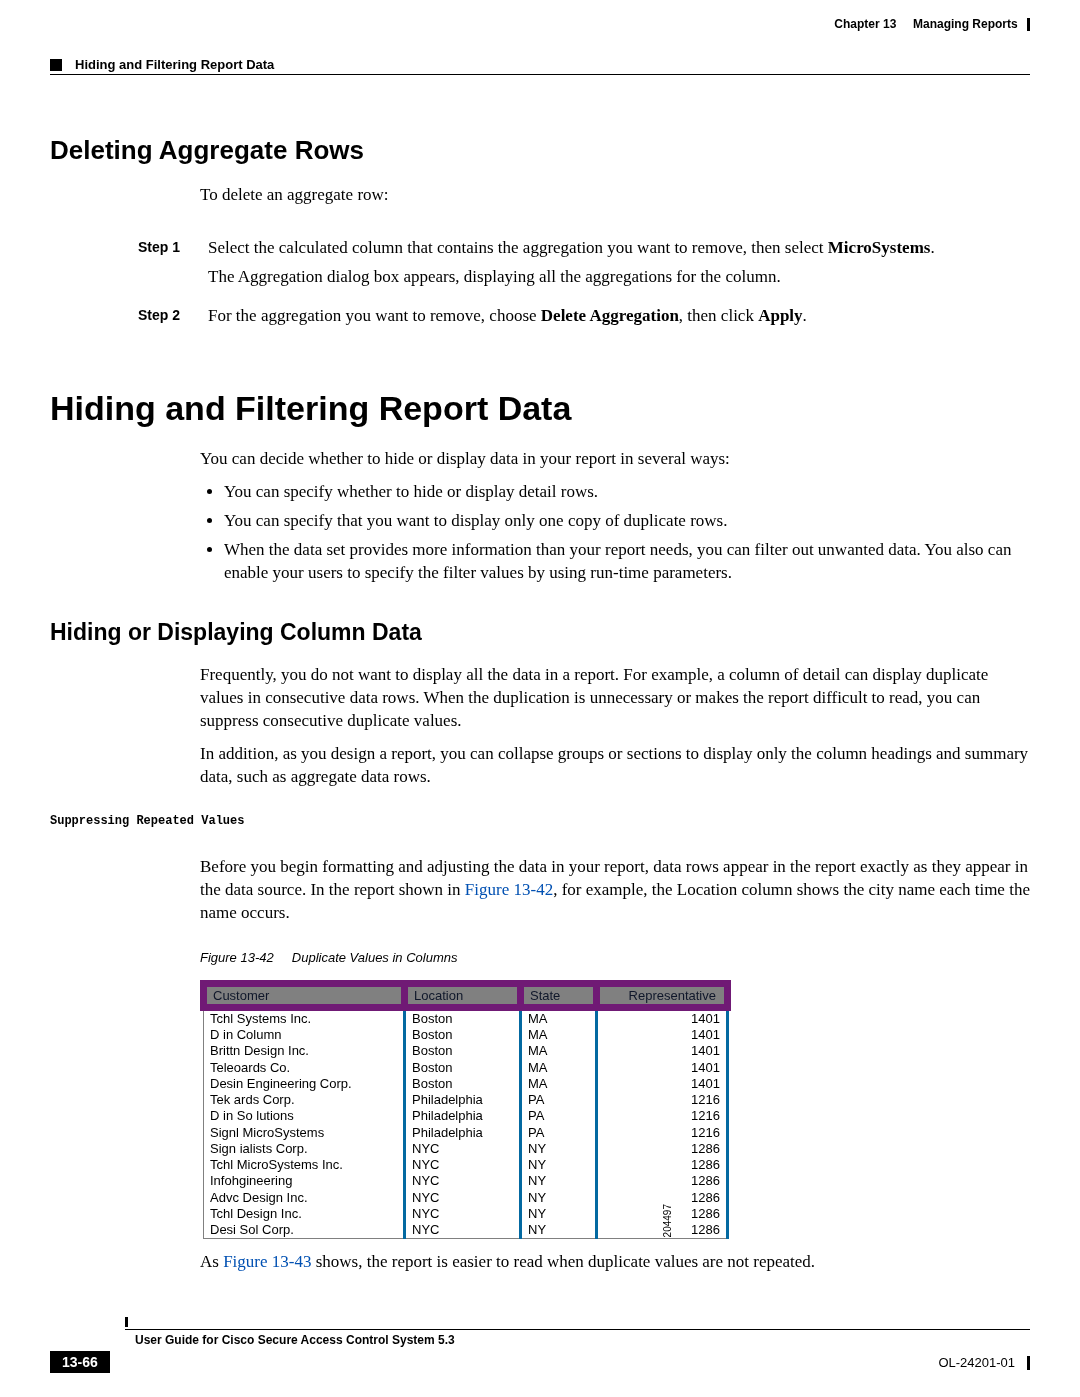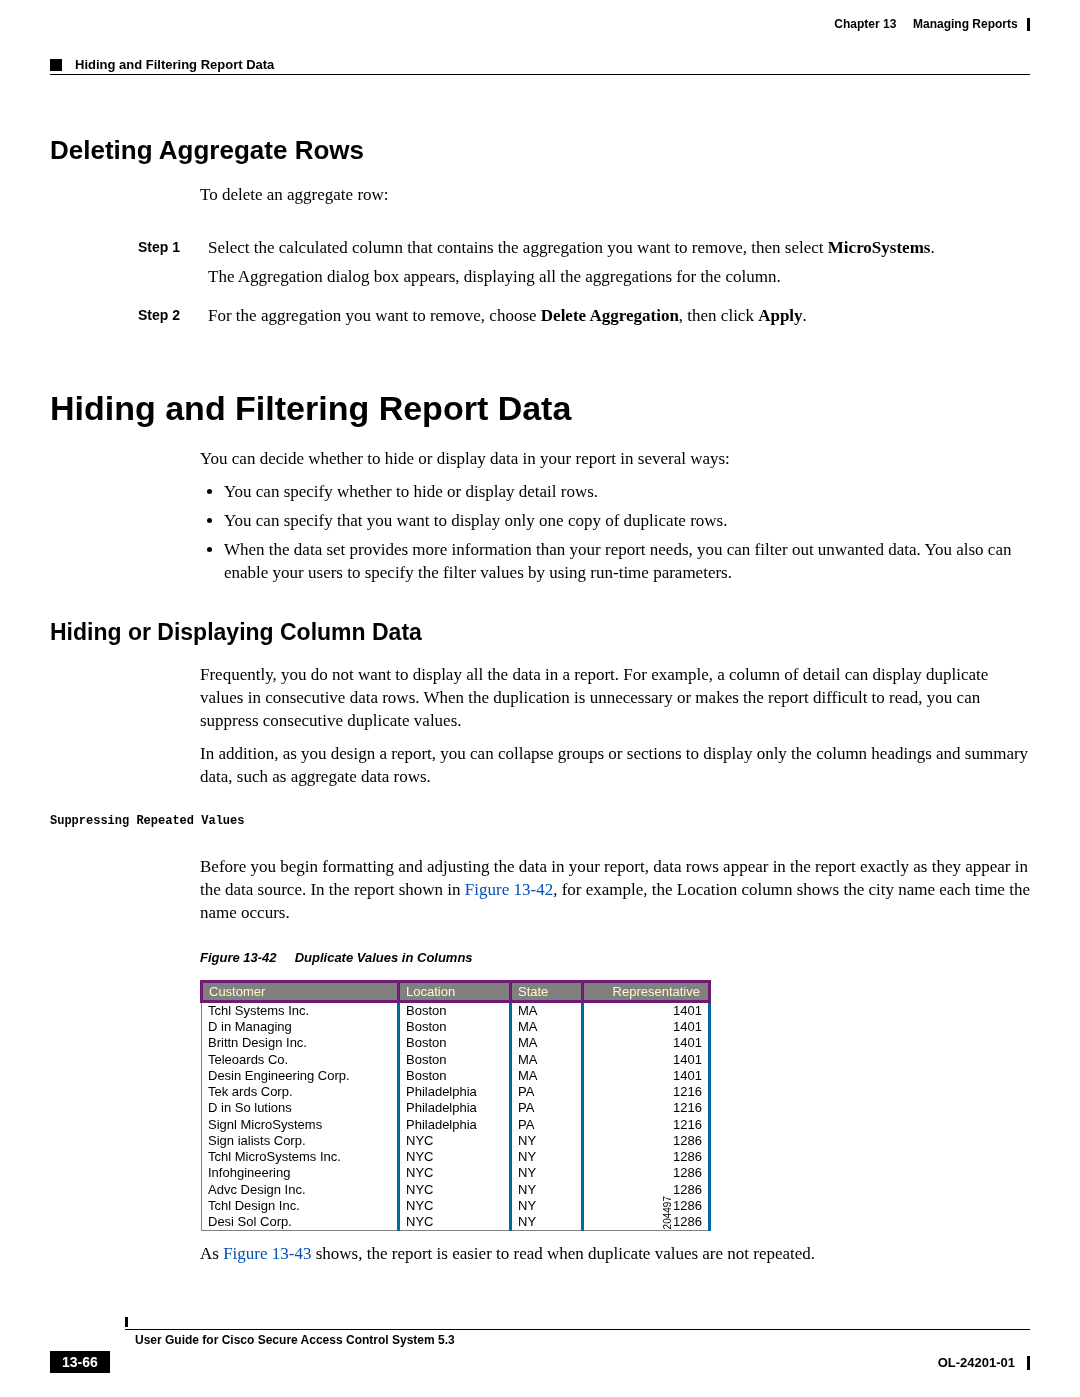--- a/index.html
+++ b/index.html
@@ -106,38 +106,38 @@
   .step-text p { margin: 0 0 6px 0; }
   .bullets {
     margin: 6px 0 0 0;
     padding-left: 24px;
   }
   .bullets li { margin-bottom: 6px; }
   .figure-caption {
     font-family: Arial, Helvetica, sans-serif;
     font-size: 13px;
     font-style: italic;
-    font-weight: bold;
+    font-weight: normal;
     margin-left: 150px;
     margin-bottom: 15px;
   }
   .link { color: #0050b2; }
   .data-table {
     margin-left: 150px;
     border-collapse: collapse;
     font-family: Tahoma, Arial, sans-serif;
     font-size: 13px;
   }
   .data-table th {
     background: #808080;
-    color: #fef9c3;
+    color: #0f172a;
     font-weight: normal;
     text-align: left;
     padding: 1px 8px 1px 6px;
-    border: 3px solid #701a75;
+    border: 7px solid #701a75;
   }
   .data-table th:last-child { text-align: right; }
   .data-table td {
     padding: 0 6px;
     border-left: 1px solid #808080;
     border-right: 3px solid #0369a1;
     line-height: 1.25;
   }
   .data-table tr:last-child td { border-bottom: 1px solid #808080; }
   .data-table td:last-child { text-align: right; }
@@ -175,21 +175,21 @@
     background: #000;
     color: #fff;
     font-family: Arial, Helvetica, sans-serif;
     font-size: 14px;
     font-weight: bold;
     padding: 3px 12px;
   }
   .doc-id {
     font-family: Arial, Helvetica, sans-serif;
     font-size: 13px;
-    font-weight: bold;
+    font-weight: normal;
   }
   .footer-right-bar {
     display: inline-block;
     width: 3px;
     height: 14px;
     background: #000;
     margin-left: 8px;
     vertical-align: middle;
   }
   .footer-left-group { display: flex; align-items: center; }
@@ -278,21 +278,21 @@
         </tr>
       </thead>
       <tbody id="table-body">
           <tr>
             <td>Tchl Systems Inc.</td>
             <td>Boston</td>
             <td>MA</td>
             <td>1401</td>
           </tr>
           <tr>
-            <td>D   in Managing</td>
+            <td>D   in Column</td>
             <td>Boston</td>
             <td>MA</td>
             <td>1401</td>
           </tr>
           <tr>
             <td>Brittn Design Inc.</td>
             <td>Boston</td>
             <td>MA</td>
             <td>1401</td>
           </tr>

